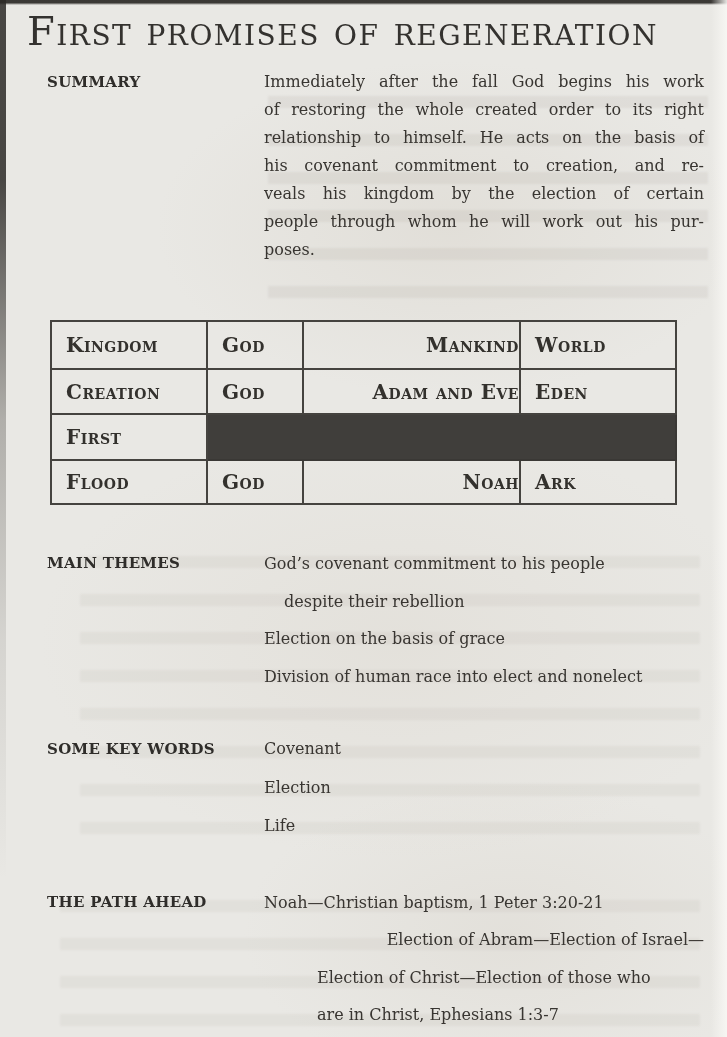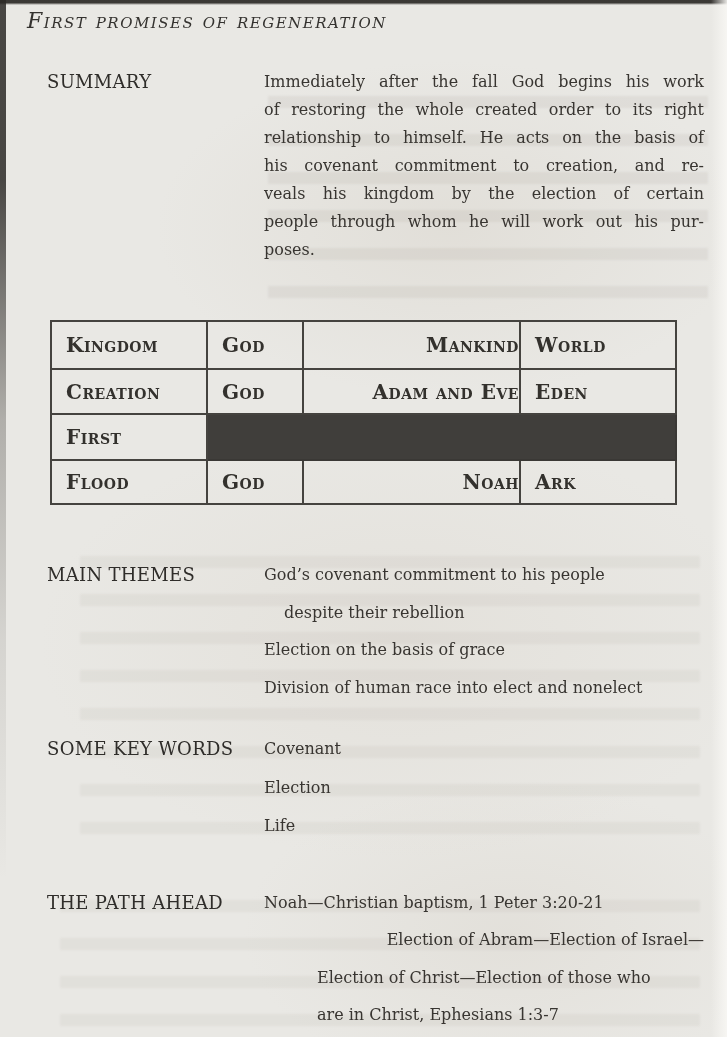--- a/index.html
+++ b/index.html
@@ -24,25 +24,25 @@
     background:linear-gradient(to left,rgba(248,247,244,.9),rgba(248,247,244,0));}
   
   .ghost{position:absolute;filter:blur(1.2px);
     background:repeating-linear-gradient(to bottom,rgba(150,143,132,.11) 0 12px,rgba(150,143,132,0) 12px 38px);}
   .g1{left:268px;top:96px;width:440px;height:215px;}
   .g2{left:80px;top:556px;width:620px;height:300px;opacity:.8;}
   .g3{left:60px;top:900px;width:640px;height:130px;opacity:.8;}
 
   .title{
     position:absolute;left:27px;top:8px;
-    font-size:22px;font-variant:small-caps;letter-spacing:1.5px;
-    color:#34322f;white-space:nowrap;font-style:italic;
+    font-size:40px;font-variant:small-caps;letter-spacing:1.5px;
+    color:#34322f;white-space:nowrap;
   }
   .row{position:absolute;left:47px;display:flex;align-items:flex-start;}
-  .lbl{flex:none;width:217px;font-weight:normal;font-size:18px;letter-spacing:.3px;color:#2f2d2a;}
+  .lbl{flex:none;width:217px;font-weight:bold;font-size:15px;letter-spacing:.3px;color:#2f2d2a;}
   .content{flex:none;width:440px;}
 
   
   .sec-summary{top:68px;}
   .sec-summary .lbl{line-height:28px;}
   .jline{font-size:16px;line-height:28px;white-space:nowrap;
     text-align:justify;text-align-last:justify;}
   .jline.last{text-align-last:left;}
 
   
@@ -51,21 +51,21 @@
     border:2px solid #45433f;
     font-weight:bold;font-size:20px;font-variant:small-caps;letter-spacing:.5px;
     color:#33312d;padding:0 0 0 14px;vertical-align:middle;
   }
   .ktable .c0{width:140px;} .ktable .c1{width:80px;} .ktable .c2{width:201px;text-align:right;} .ktable .c3{width:140px;}
   .ktable .r0 td{height:46px;border-radius:15px;} .ktable .r1 td{height:43px;border-radius:9px;}
   .ktable .r2 td{height:44px;} .ktable .r3 td{height:42px;}
   .ktable td.dark{background:#403e3b;border-color:#3a3835;}
 
   
-  .sec-themes{top:545px;margin-top:11px;} .sec-themes .lbl,.sec-themes .line{line-height:37.5px;}
+  .sec-themes{top:545px;} .sec-themes .lbl,.sec-themes .line{line-height:37.5px;}
   .sec-keywords{top:730px;} .sec-keywords .lbl,.sec-keywords .line{line-height:38.5px;}
   .sec-path{top:884px;} .sec-path .lbl,.sec-path .line{line-height:37.3px;}
   .line{font-size:16px;white-space:nowrap;}
   .ind1{padding-left:20px;}
   .pind1{padding-left:8px;text-align:right;}
   .pind2{padding-left:53px;}
 </style>
 </head>
 <body>
 

